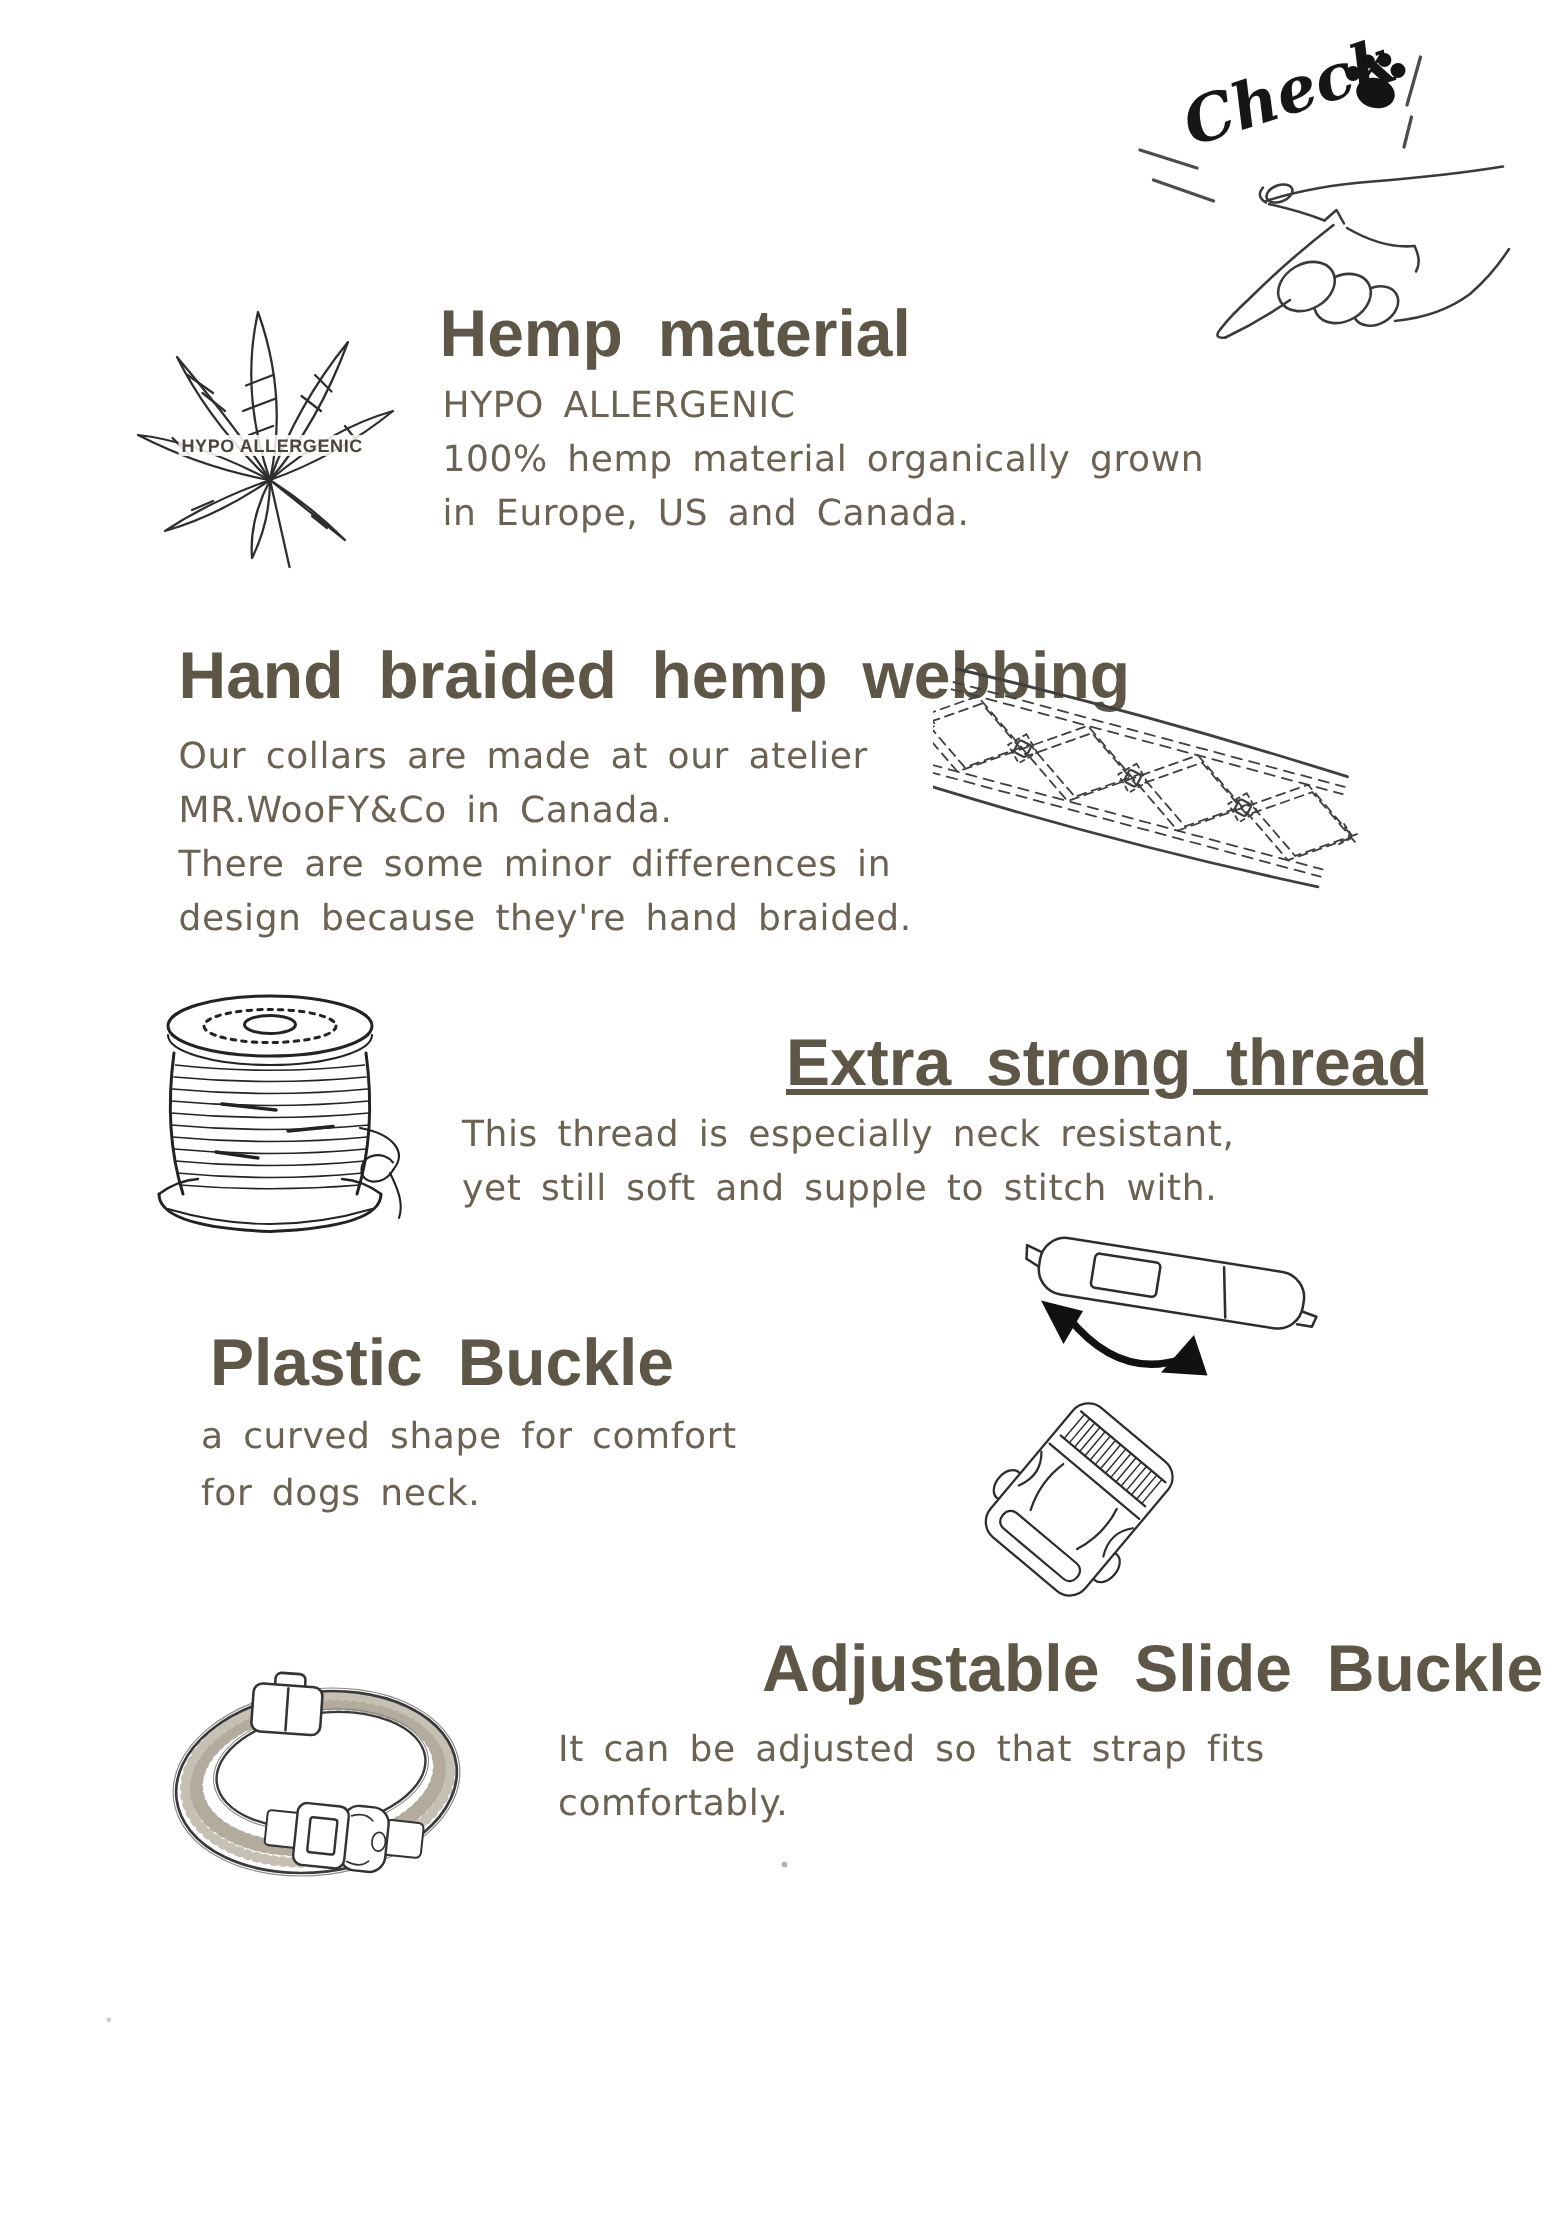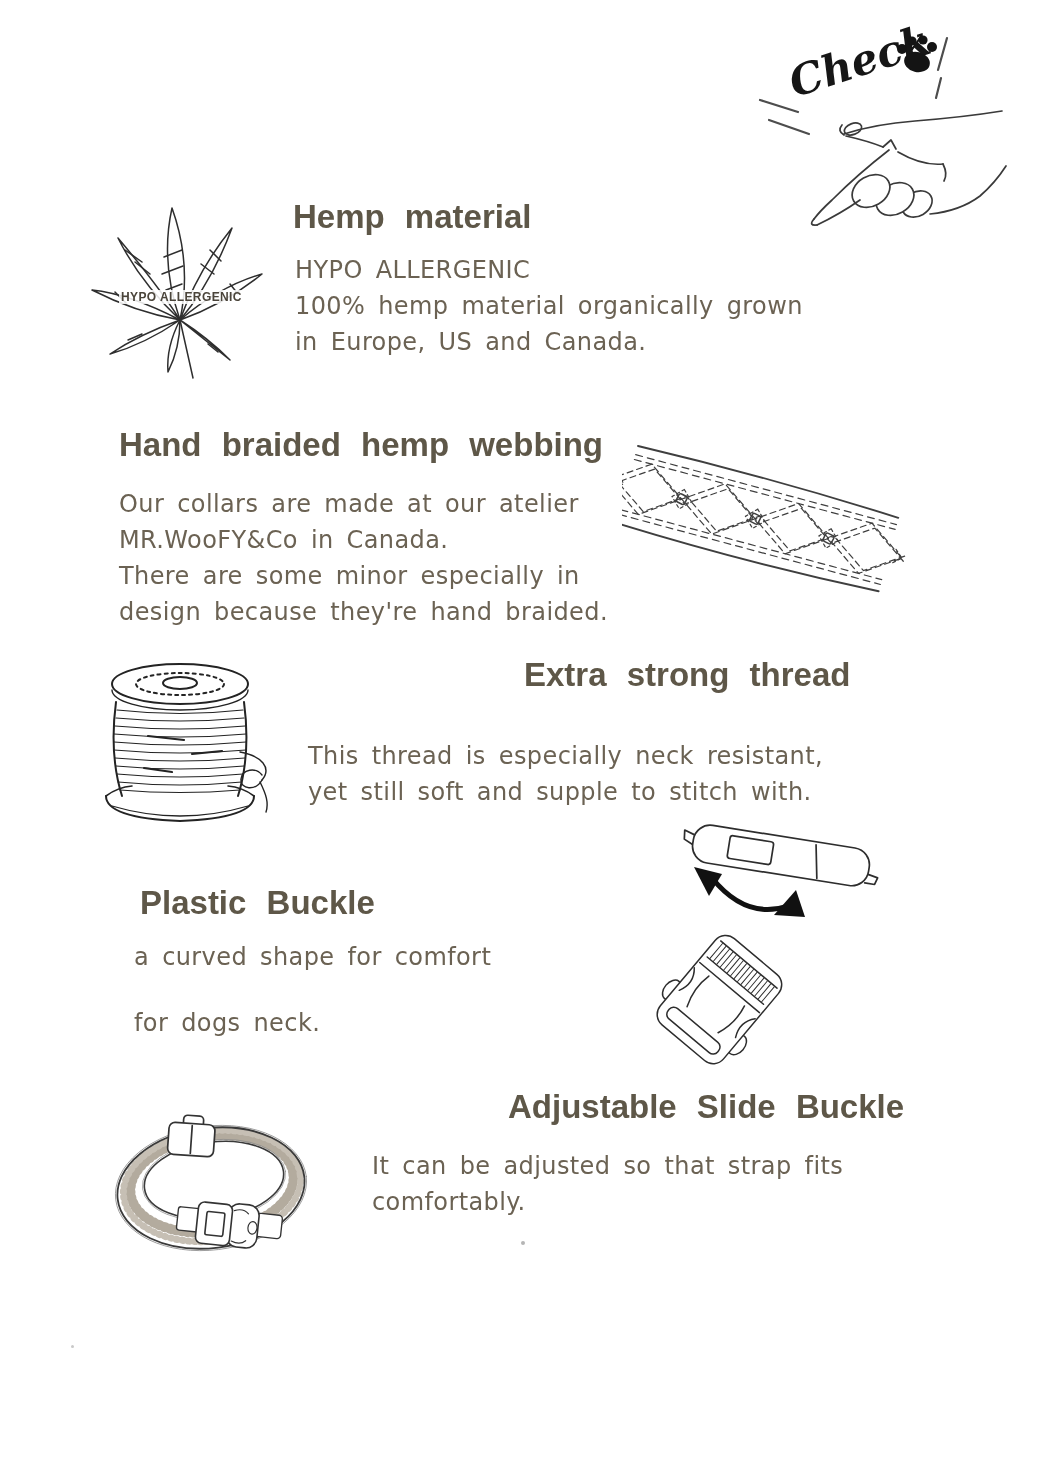--- a/index.html
+++ b/index.html
@@ -1,20 +1,20 @@
 <!DOCTYPE html>
 <html><head>
 <meta charset="utf-8">
 <style>
   html,body{margin:0;padding:0;background:#ffffff;}
   .page{position:relative;width:1039px;height:1476px;background:#fff;overflow:hidden;
         font-family:"Liberation Sans", sans-serif;}
   .abs{position:absolute;}
   .heading{font-family:"Liberation Sans", sans-serif;font-weight:bold;
-           font-size:33px;letter-spacing:0px;word-spacing:11px;color:#5e5748;white-space:nowrap;}
+           font-size:44px;letter-spacing:0px;word-spacing:11px;color:#5e5748;white-space:nowrap;}
   .hand{font-family:"DejaVu Sans", sans-serif;font-size:24px;color:#6b6253;
         letter-spacing:0.4px;word-spacing:5px;white-space:nowrap;line-height:36px;}
   .hand .ln{height:36px;}
   .check-script{font-family:"DejaVu Serif", serif;font-style:italic;font-weight:bold;
         font-size:42px;color:#161616;transform:rotate(-18deg);transform-origin:left bottom;white-space:nowrap;}
   .leaf-label{font-family:"Liberation Sans", sans-serif;font-weight:bold;font-size:12px;
         color:#4a443a;letter-spacing:0.4px;background:rgba(255,255,255,0.85);padding:0 2px;white-space:nowrap;}
   .dot{position:absolute;border-radius:50%;}
   svg{display:block;}
   .sk{fill:none;stroke:#2e2e2e;stroke-width:1.5;stroke-linecap:round;stroke-linejoin:round;}
@@ -97,21 +97,21 @@
   <div class="abs hand" style="left:295px;top:252px;">
     <div class="ln">HYPO ALLERGENIC</div>
     <div class="ln">100% hemp material organically grown</div>
     <div class="ln">in Europe, US and Canada.</div>
   </div>
 
   <div class="abs heading" style="left:119px;top:426px;">Hand braided hemp webbing</div>
   <div class="abs hand" style="left:119px;top:486px;">
     <div class="ln">Our collars are made at our atelier</div>
     <div class="ln">MR.WooFY&amp;Co in Canada.</div>
-    <div class="ln">There are some minor especially in</div>
+    <div class="ln">There are some minor differences in</div>
     <div class="ln">design because they're hand braided.</div>
   </div>
 
   <svg class="abs" style="left:622px;top:436px;" width="320" height="190" viewBox="0 0 320 190">
     <g transform="translate(16,10) rotate(15)" fill="none" stroke="#3f3f3f" stroke-linecap="round">
       <path d="M0,0 Q135,-4 270,2" stroke-width="1.9"></path>
       <path d="M0,80 Q135,85 270,78" stroke-width="1.9"></path>
       <path d="M0,9 H270" stroke-width="1.2" stroke-dasharray="7,5"></path>
       <path d="M0,14 H270" stroke-width="1.2" stroke-dasharray="7,5"></path>
       <path d="M0,66 H270" stroke-width="1.2" stroke-dasharray="7,5"></path>
@@ -169,30 +169,30 @@
       <path d="M24,42 A68,20 0 0 0 160,42" stroke-width="1.4"></path>
       <ellipse cx="92" cy="36" rx="44" ry="11" stroke-width="2" stroke-dasharray="3,4"></ellipse>
       <ellipse cx="92" cy="35" rx="17" ry="6" stroke-width="2" fill="#fff"></ellipse>
 
       <path d="M152,104 C174,108 184,120 174,132" stroke-width="1.4"></path>
       <path d="M174,132 C168,143 152,142 153,131 C154,121 168,119 174,127" stroke-width="1.4"></path>
       <path d="M172,134 C178,146 181,155 178,164" stroke-width="1.4"></path>
     </g>
   </svg>
 
-  <div class="abs heading" style="left:524px;top:656px;">Extra strong thread</div>
+  <div class="abs heading" style="left:524px;top:684px;text-decoration:underline;">Extra strong thread</div>
   <div class="abs hand" style="left:308px;top:738px;">
     <div class="ln">This thread is especially neck resistant,</div>
     <div class="ln">yet still soft and supple to stitch with.</div>
   </div>
 
   <div class="abs heading" style="left:140px;top:884px;">Plastic Buckle</div>
   <div class="abs hand" style="left:134px;top:938px;line-height:38px;">
     <div style="height:38px;text-align:right;">a curved shape for comfort</div>
-    <div style="height:38px;margin-top:28px;">for dogs neck.</div>
+    <div style="height:38px;">for dogs neck.</div>
   </div>
 
   <svg class="abs" style="left:628px;top:812px;" width="310" height="265" viewBox="0 0 310 265">
 
     <g transform="rotate(9 150 43)" fill="none" stroke="#2d2d2d" stroke-width="1.7" stroke-linecap="round" stroke-linejoin="round">
       <path d="M 64 36 L 54 33 L 55 42 L 64 46"></path>
       <path d="M 242 48 L 252 50 L 250 57 L 240 57"></path>
       <rect x="64" y="24" width="178" height="38" rx="17" fill="#fff"></rect>
       <rect x="100" y="31" width="44" height="23" rx="3"></rect>
       <line x1="186" y1="27" x2="192" y2="60"></line>

